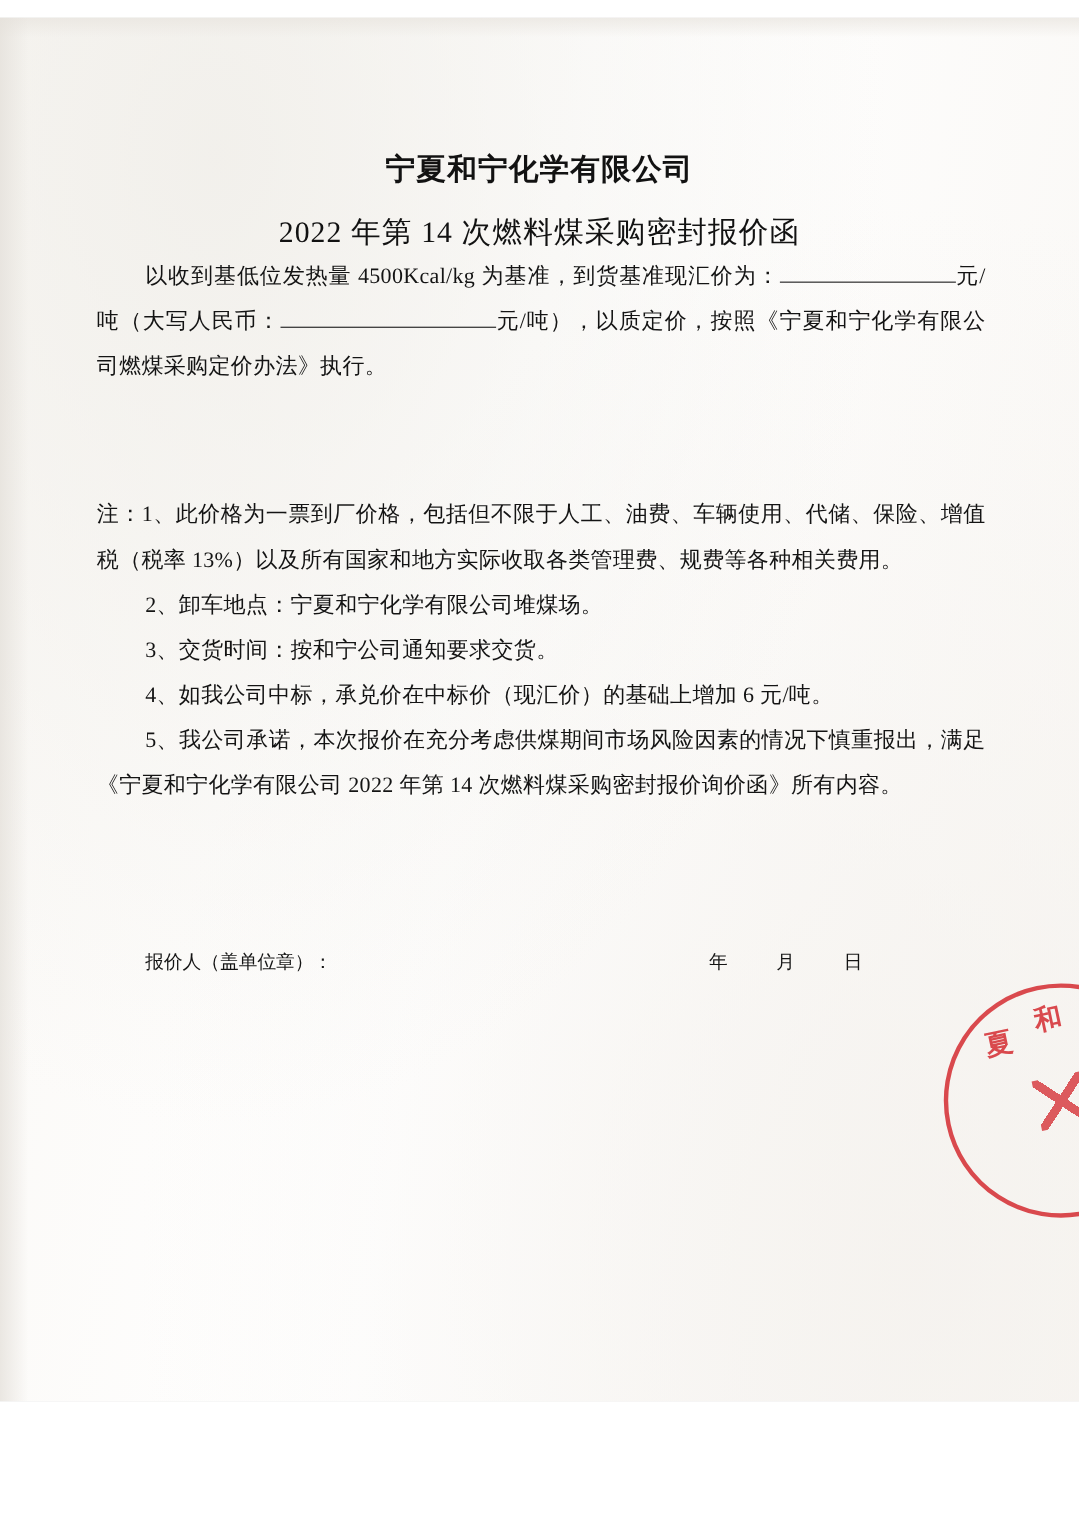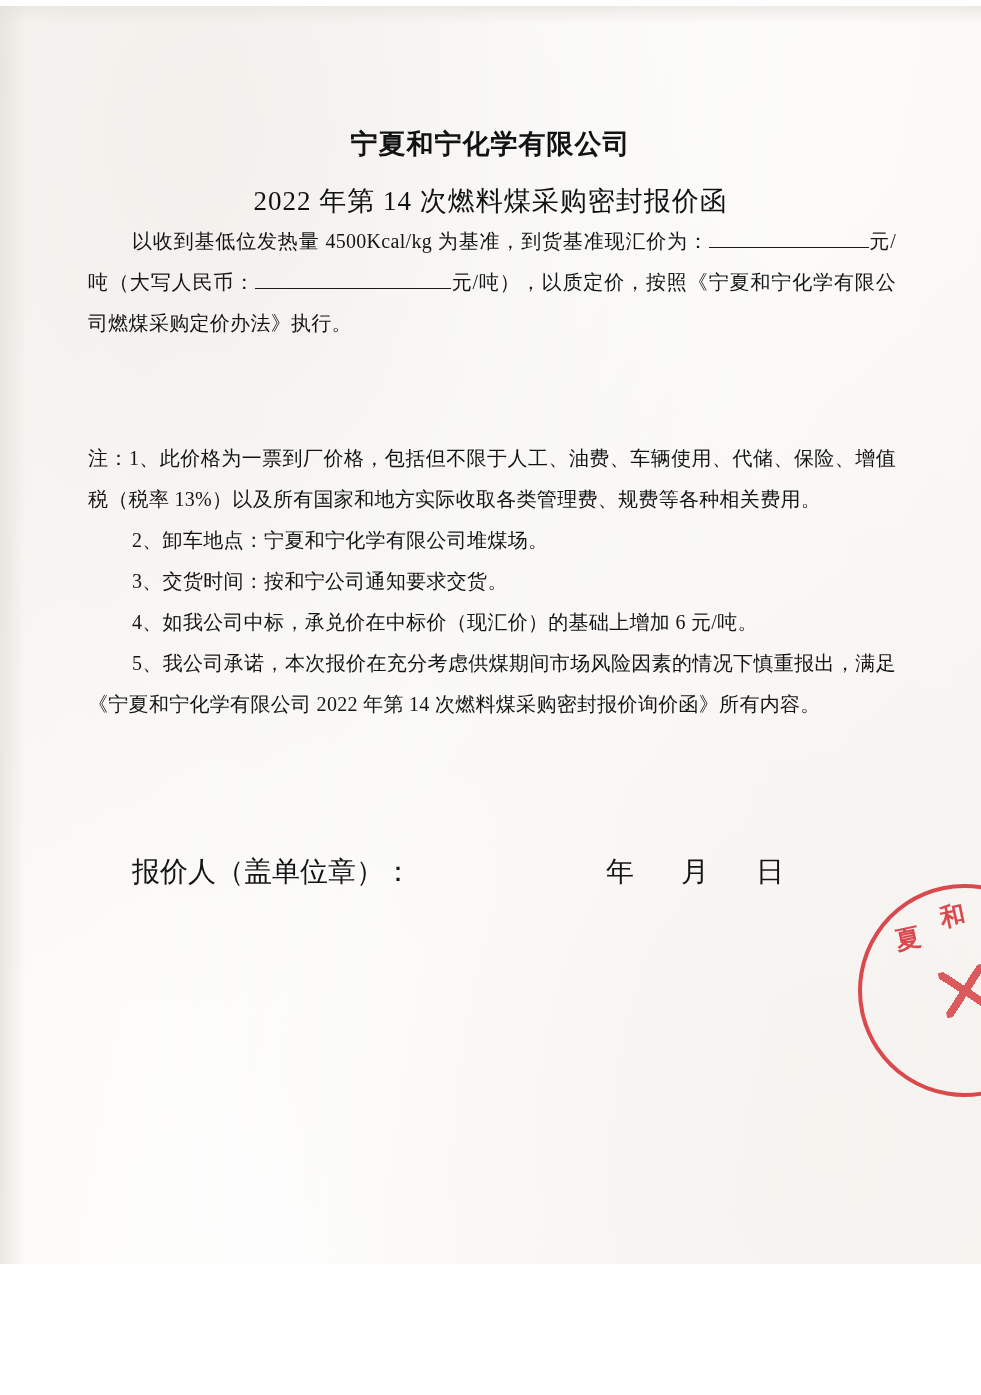--- a/index.html
+++ b/index.html
@@ -7,21 +7,21 @@
     padding: 0;
     background: #fff;
   }
   body {
     font-family: "Liberation Serif", "DejaVu Serif", serif;
   }
   .page {
     position: relative;
     width: 981px;
     height: 1258px;
-    margin: 6px auto;
+    margin: 16px auto;
     background: #e5e5e5;
     overflow: hidden;
   }
   
   .paper-tint {
     position: absolute;
     inset: 0;
     background:
       radial-gradient(ellipse at 20% 10%, rgba(240,238,233,0.85) 0%, rgba(253,252,250,0) 55%),
       radial-gradient(ellipse at 85% 90%, rgba(244,241,237,0.8) 0%, rgba(253,252,250,0) 60%),
@@ -76,21 +76,21 @@
   .bl-long { width: 160px; }
   .bl-long2 { width: 196px; }
   .lead-gap { margin-top: 30px; }
   .notes { margin-top: 94px; }
   .note-p { margin-top: 0; }
   .note-item { margin-top: 16px; }
   .sign-row {
     margin-top: 128px;
     display: flex;
     align-items: flex-end;
-    font-size: 28px;
+    font-size: 17px;
     color: #141414;
   }
   .sign-left { padding-left: 44px; }
   .sign-right {
     margin-left: auto;
     padding-right: 92px;
     letter-spacing: 20px;
   }
   .footer {
     position: absolute;

